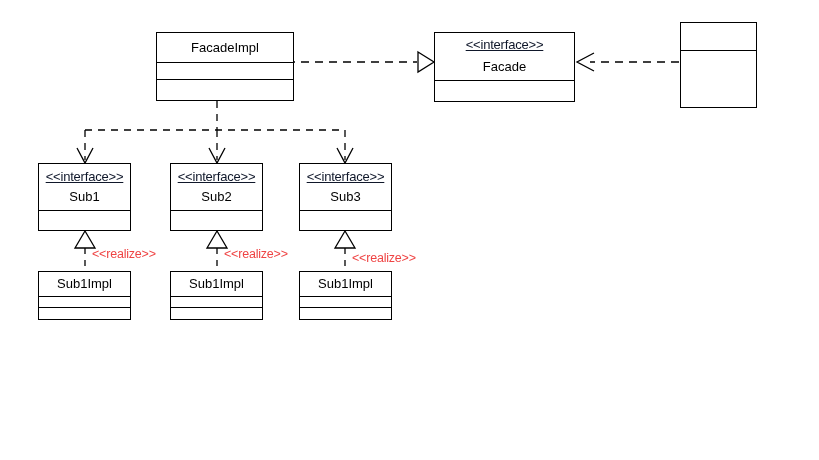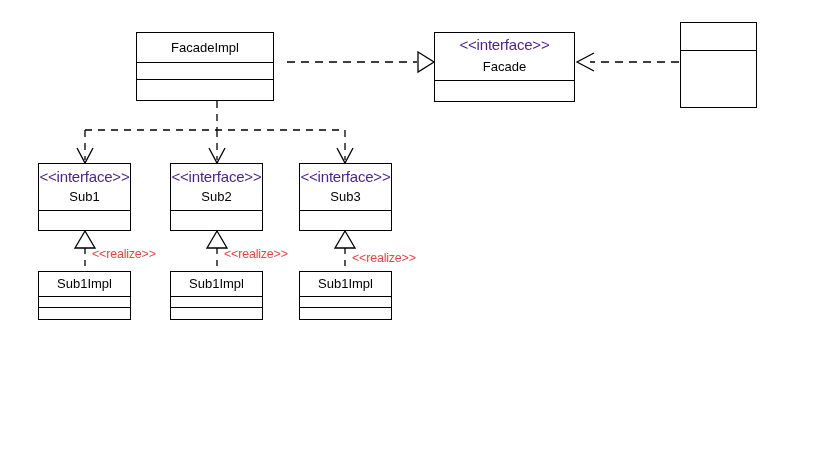--- a/index.html
+++ b/index.html
@@ -36,25 +36,26 @@
   .compartment + .compartment {
     border-top: 1px solid #000000;
   }
   .cmp-name {
     font-size: 13px;
     color: #000000;
     line-height: 16px;
     white-space: nowrap;
   }
   .cmp-stereo {
-    font-size: 15px;
-    color: #4c1d95;
+    font-size: 13px;
+    color: #0f172a;
     line-height: 16px;
     white-space: nowrap;
     letter-spacing: -0.2px;
+    text-decoration: underline;
   }
   .cmp-empty { }
 
   
   .edge-layer {
     position: absolute;
     left: 0;
     top: 0;
     width: 819px;
     height: 460px;
@@ -113,21 +114,21 @@
       <polygon points="217,231 207,248 227,248" fill="#ffffff" stroke="#000000" stroke-width="1.3"></polygon>
       <line x1="217" y1="248" x2="217" y2="271" stroke="#000000" stroke-width="1.3" stroke-dasharray="6,6"></line>
     </g>
 
     <g>
       <polygon points="345,231 335,248 355,248" fill="#ffffff" stroke="#000000" stroke-width="1.3"></polygon>
       <line x1="345" y1="248" x2="345" y2="271" stroke="#000000" stroke-width="1.3" stroke-dasharray="6,6"></line>
     </g>
   </svg>
 
-  <div class="uml-box" style="left:136px; top:32px; width:138px; height:69px;">
+  <div class="uml-box" style="left:156px; top:32px; width:138px; height:69px;">
     <div class="compartment" style="height:30px;">
       <span class="cmp-name">FacadeImpl</span>
     </div>
     <div class="compartment cmp-empty" style="height:17px;"></div>
     <div class="compartment cmp-empty" style="height:22px;"></div>
   </div>
 
   <div class="uml-box" style="left:434px; top:32px; width:141px; height:70px;">
     <div class="compartment" style="height:48px; gap:6px;">
       <span class="cmp-stereo">&lt;&lt;interface&gt;&gt;</span>

